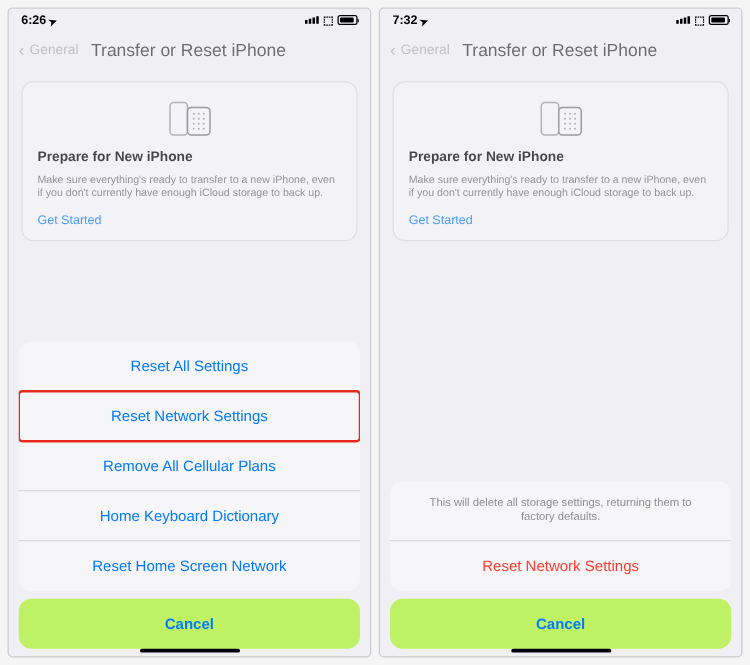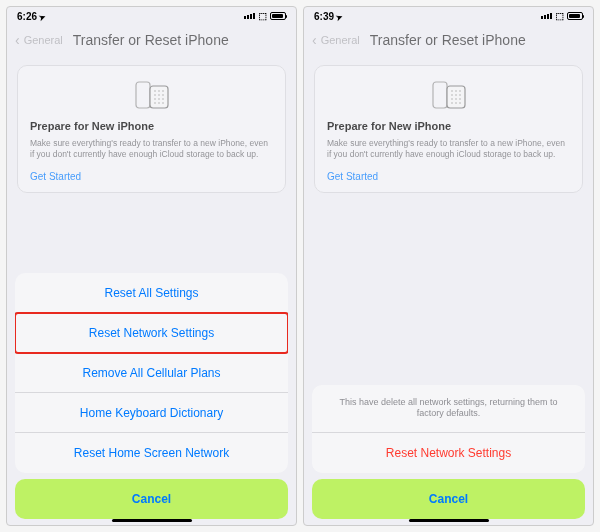--- a/index.html
+++ b/index.html
@@ -99,21 +99,21 @@
       <div class="sheet-item">Reset Home Screen Network</div>
     </div>
     <div class="cancel-block">Cancel</div>
   </div>
   <div class="home-ind"></div>
 </div>
 
 <div class="phone">
   <div class="status-bar">
     <div class="status-left">
-      <span>6:39</span>
+      <span>7:32</span>
       <span style="font-size:8px;transform:rotate(-20deg);display:inline-block">➤</span>
     </div>
     <div class="status-right">
       <span class="signal-bars">
           <span class="sb1"></span>
           <span class="sb2"></span>
           <span class="sb3"></span>
           <span class="sb4"></span>
         </span>
       <span class="wifi">⬚</span>
@@ -147,19 +147,19 @@
             <circle cx="33" cy="23" r="0.8" fill="#999"></circle>
           </svg>
       </div>
       <div class="card-title">Prepare for New iPhone</div>
       <div class="card-desc">Make sure everything's ready to transfer to a new iPhone, even if you don't currently have enough iCloud storage to back up.</div>
       <div class="card-link">Get Started</div>
     </div>
   </div>
   <div class="overlay-area">
     <div class="confirm-sheet">
-      <div class="confirm-msg">This have delete all network settings, returning them to factory defaults.</div>
+      <div class="confirm-msg">This will delete all storage settings, returning them to factory defaults.</div>
       <div class="confirm-action">Reset Network Settings</div>
     </div>
     <div class="cancel-block">Cancel</div>
   </div>
   <div class="home-ind"></div>
 </div>
 
 </body></html>

